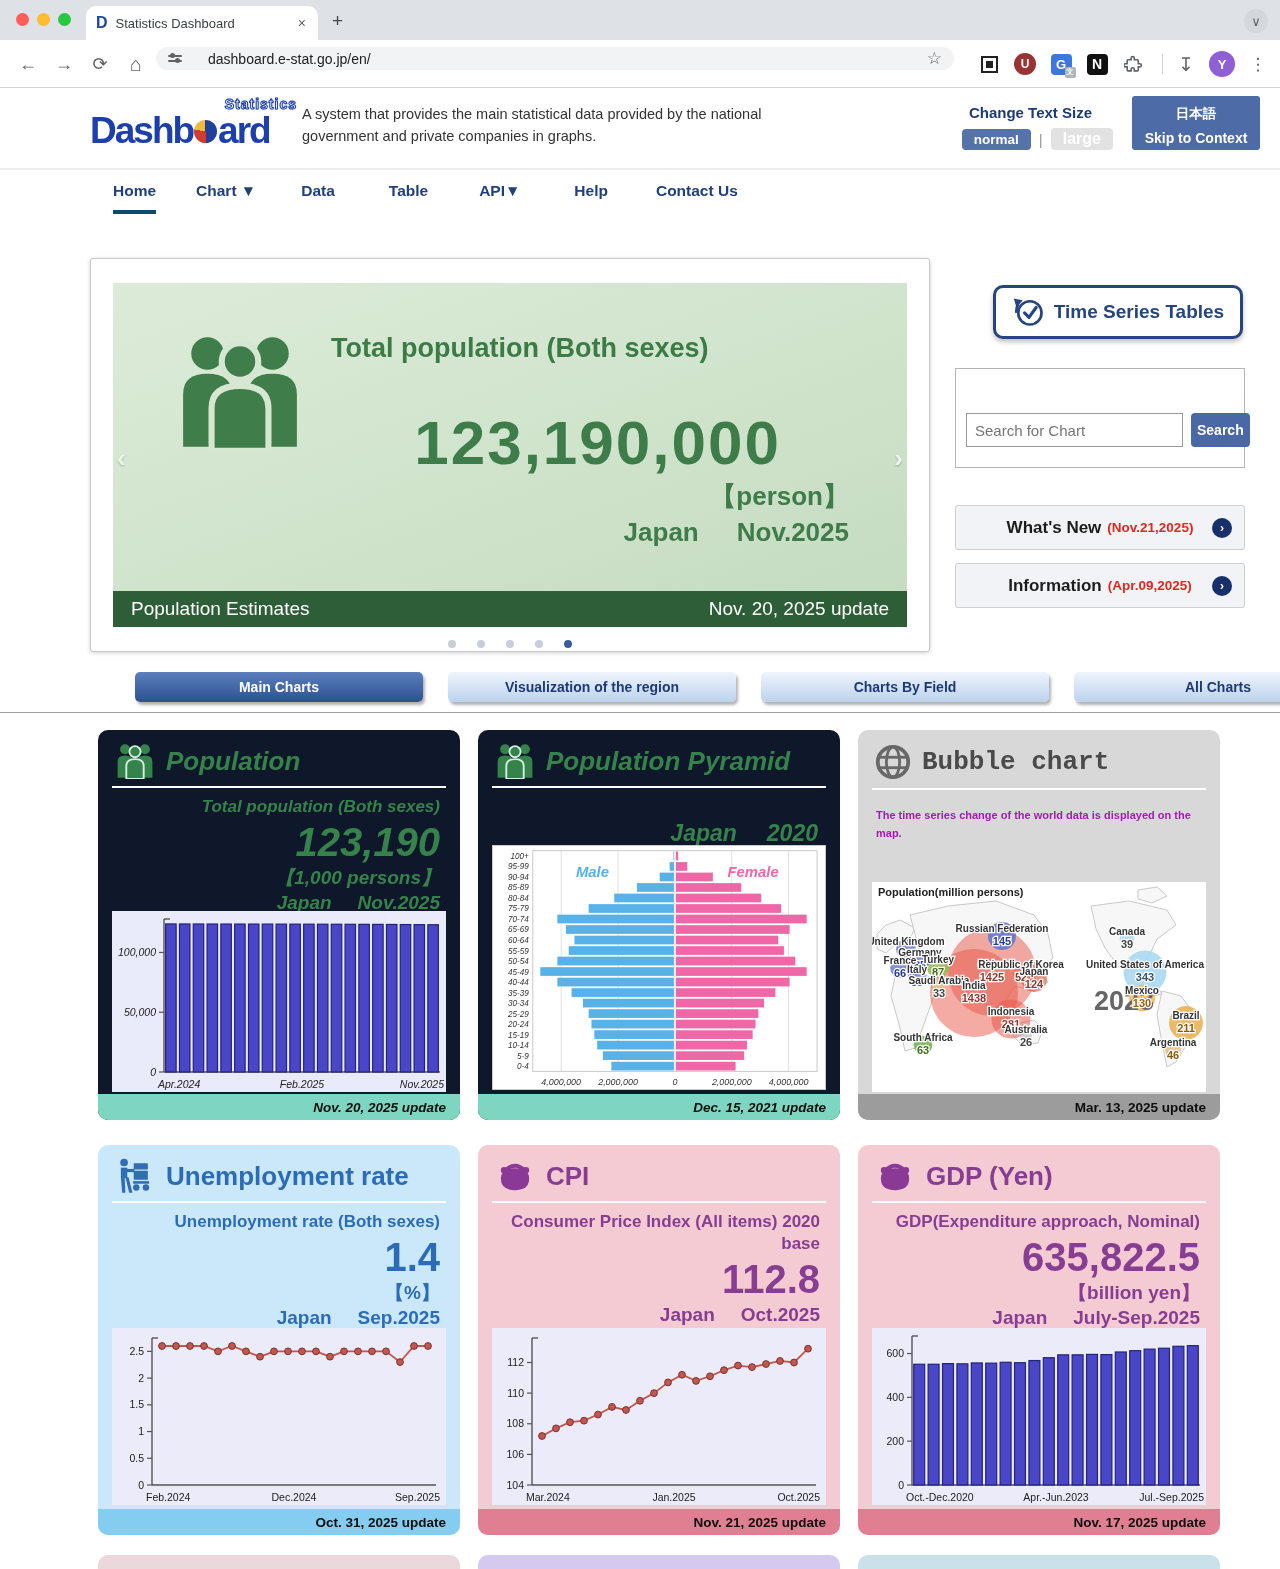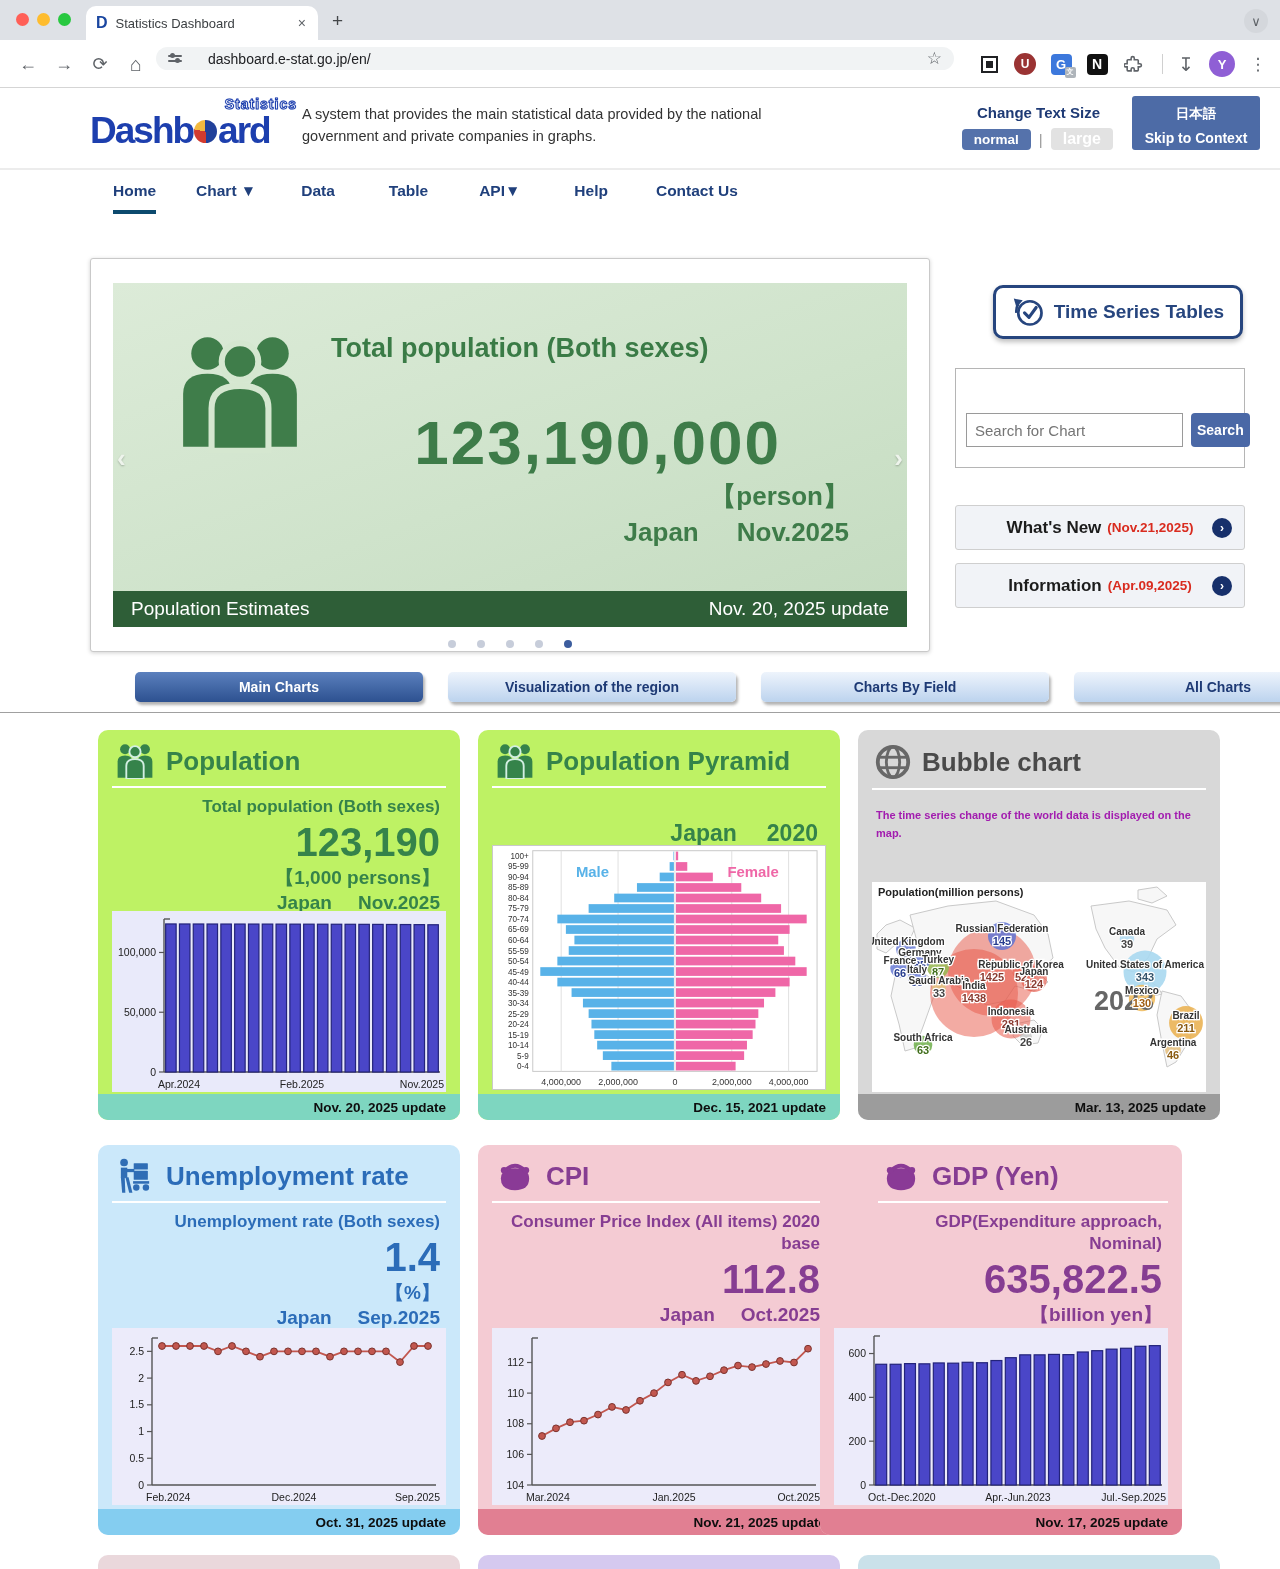--- a/index.html
+++ b/index.html
@@ -47,21 +47,21 @@
 
   
   .site-header{height:80px;background:#fff;position:relative;}
   .logo{position:absolute;left:90px;top:8px;width:205px;height:62px;}
   .logo-main{font-size:37px;font-weight:bold;color:#1d3fae;letter-spacing:-2px;position:absolute;left:0;top:14px;white-space:nowrap;}
   .logo-pie{display:inline-block;width:23px;height:23px;border-radius:50%;vertical-align:baseline;
        background:conic-gradient(#21409a 0 50%,#d23b2f 50% 78%,#f2b93f 78% 100%);margin:0 1px;}
   .logo-sub{position:absolute;right:-2px;top:0px;font-size:14px;font-weight:bold;color:#fff;letter-spacing:1px;
        -webkit-text-stroke:1px #1d3fae;text-shadow:0 0 1px #1d3fae,0 0 1px #1d3fae;}
   .site-desc{position:absolute;left:302px;top:16px;width:510px;font-size:14.5px;color:#333;line-height:1.5;}
-  .cts-label{position:absolute;right:180px;top:16px;font-size:15px;font-weight:bold;color:#1e3a75;}
+  .cts-label{position:absolute;right:188px;top:16px;font-size:15px;font-weight:bold;color:#1e3a75;}
   .cts-row{position:absolute;right:167px;top:40px;display:flex;align-items:center;gap:8px;}
   .btn-normal{background:#5572ab;color:#fff;font-weight:bold;font-size:13.5px;padding:3px 12px;border-radius:4px;}
   .cts-sep{color:#999;font-size:15px;}
   .btn-large{background:#e2e2e2;color:#fff;font-weight:bold;font-size:16px;padding:2px 12px;border-radius:4px;}
   .btn-jp{position:absolute;right:20px;top:8px;width:128px;height:35px;background:#4d6ba6;color:#fff;
        font-weight:bold;font-size:13.5px;display:flex;align-items:center;justify-content:center;border-radius:3px;}
   .btn-skip{position:absolute;right:20px;top:38px;width:128px;height:24px;background:#4d6ba6;color:#fff;
        font-weight:bold;font-size:14px;display:flex;align-items:center;justify-content:center;border-radius:3px;}
 
   
@@ -129,42 +129,42 @@
   .ci-unit{font-size:19px;}
   .ci-rp{font-size:19px;}
   .ci-rp .gap{display:inline-block;width:26px;}
   .pyr-rp{text-align:right;padding:24px 22px 0;font-weight:bold;font-size:23px;}
   .pyr-rp .gap{display:inline-block;width:30px;}
   .bub-desc{padding:8px 18px 0;font-size:11px;font-weight:bold;color:#a21caf;line-height:1.65;}
   .chart-zone{position:absolute;left:14px;right:14px;}
   .card-foot{position:absolute;bottom:0;left:0;right:0;height:26px;border-radius:0 0 10px 10px;font-weight:bold;
        font-size:13.5px;display:flex;align-items:center;justify-content:flex-end;padding-right:14px;color:#0e0e0e;}
 
-  .card-pop,.card-pyr{background:#bef264;}
+  .card-pop,.card-pyr{background:#0f172a;font-style:italic;}
   .card-pop .card-title,.card-pyr .card-title,.card-pop .card-info,.pyr-rp{color:#35834a;}
   .card-pop .card-foot,.card-pyr .card-foot{background:#7ed6c0;}
   .z-pop{bottom:28px;height:181px;background:#e9eafa;}
   .z-pyr{bottom:30px;height:245px;background:#fff;border:1px solid #c9c9c9;box-sizing:border-box;}
 
   .card-bub{background:#d8d8d8;}
-  .card-bub .card-title{color:#4a4a4a;}
+  .card-bub .card-title{color:#4a4a4a;font-family:Liberation Mono, monospace;}
   .card-bub .card-foot{background:#9c9c9c;}
   .z-bub{bottom:28px;height:210px;background:#fff;}
 
   .card-une{background:#cbe8fa;}
   .card-une .card-title,.card-une .card-info{color:#2b6cb8;}
   .card-une .card-foot{background:#84cdf0;}
 
   .card-cpi,.card-gdp{background:#f4cbd3;}
   .card-cpi .card-title,.card-gdp .card-title,.card-cpi .card-info,.card-gdp .card-info{color:#863d92;}
   .card-cpi .card-foot,.card-gdp .card-foot{background:#e17f92;}
   .z-line{bottom:30px;height:177px;background:#ecebfa;}
 
   .p-pop{left:98px;top:730px;}  .p-pyr{left:478px;top:730px;} .p-bub{left:858px;top:730px;}
-  .p-une{left:98px;top:1145px;} .p-cpi{left:478px;top:1145px;} .p-gdp{left:820px;top:1145px;padding-left:44px;}
+  .p-une{left:98px;top:1145px;} .p-cpi{left:478px;top:1145px;} .p-gdp{left:858px;top:1145px;}
 
   .stub{position:absolute;top:1555px;width:362px;height:14px;border-radius:10px 10px 0 0;}
   .stub1{left:98px;background:#ead8dc;} .stub2{left:478px;background:#d5c9ef;} .stub3{left:858px;background:#cae1ea;}
 </style>
 </head>
 <body>
 
 <div class="chrome">
   <div class="traffic">
     <span class="tl-red"></span>

